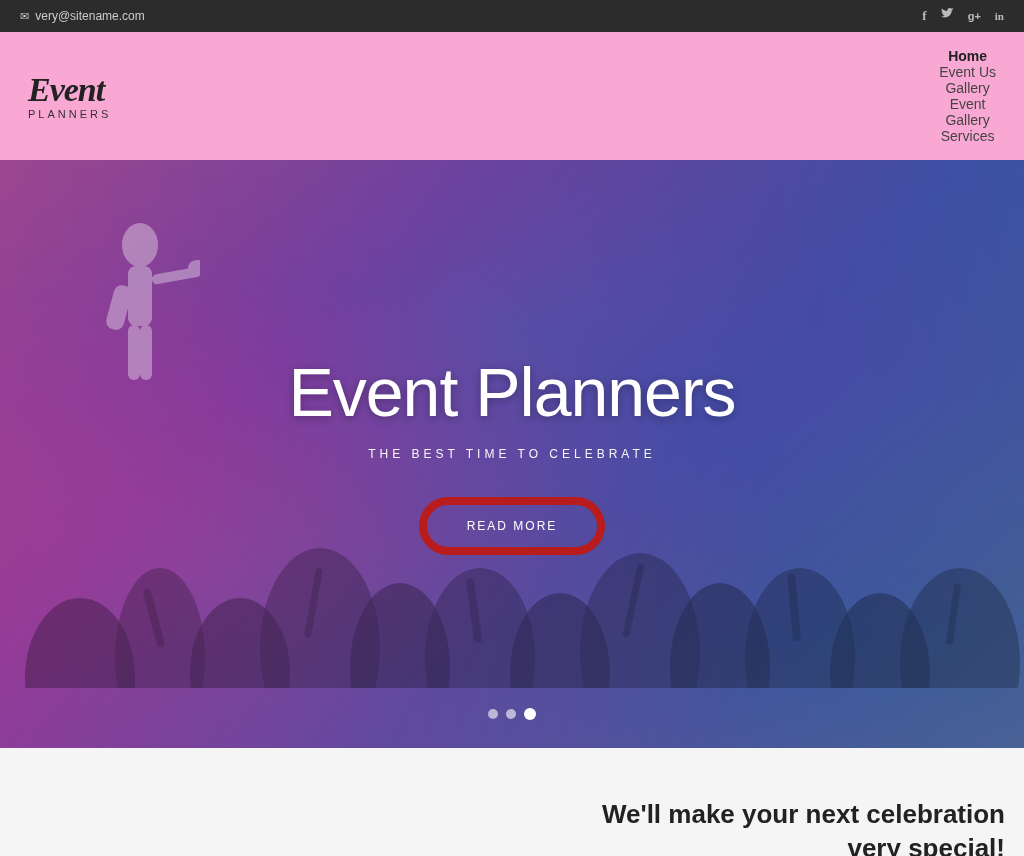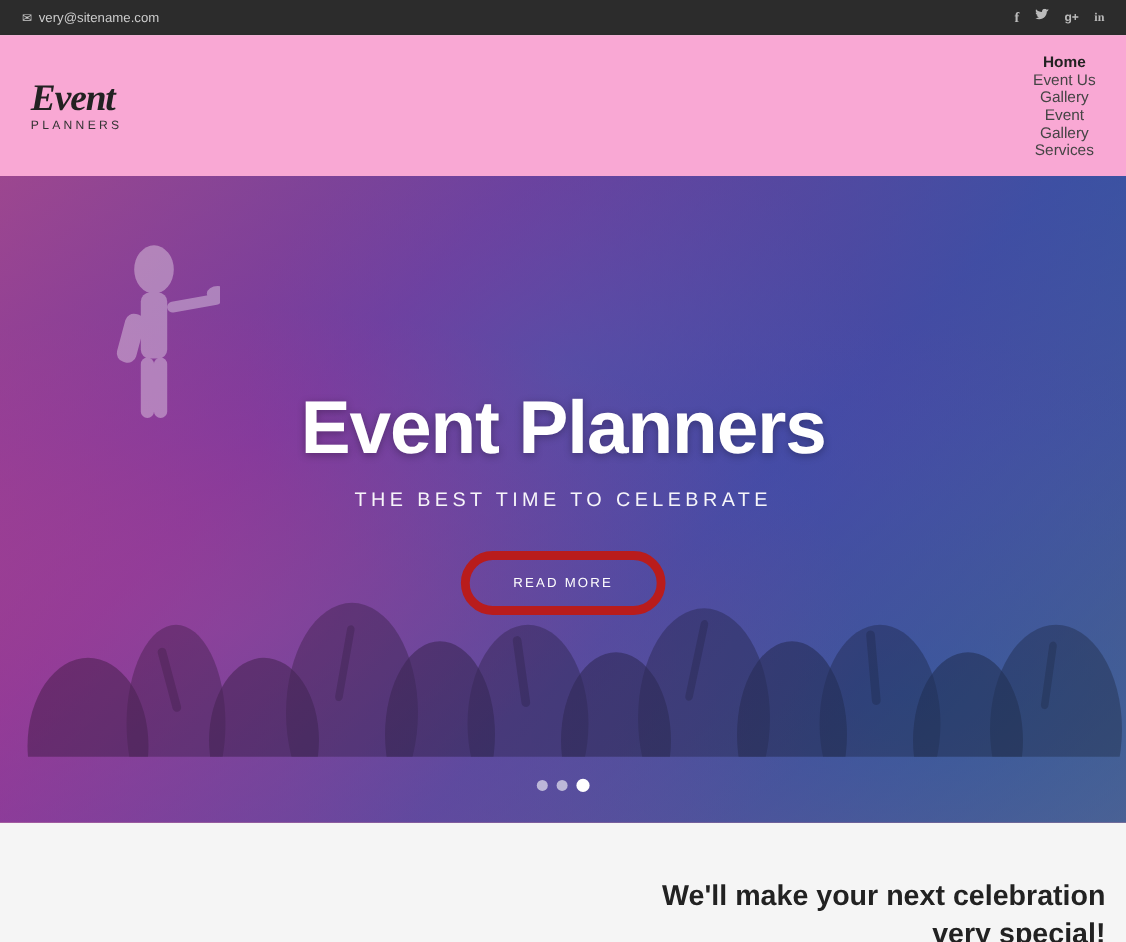--- a/index.html
+++ b/index.html
@@ -126,27 +126,27 @@
     }
     .hero-content {
       position: relative;
       z-index: 2;
       text-align: center;
       color: #fff;
       padding: 0 20px;
     }
     .hero-title {
       font-size: 68px;
-      font-weight: 700;
+      font-weight: 400;
       text-shadow: 0 2px 8px rgba(0,0,0,0.3);
       letter-spacing: -1px;
       margin-bottom: 16px;
     }
     .hero-subtitle {
-      font-size: 18px;
+      font-size: 12px;
       letter-spacing: 4px;
       text-transform: uppercase;
       font-weight: 400;
       margin-bottom: 36px;
       opacity: 0.95;
     }
     .hero-btn {
       border: 8px solid #b91c1c;
       background: transparent;
       color: #fff;

